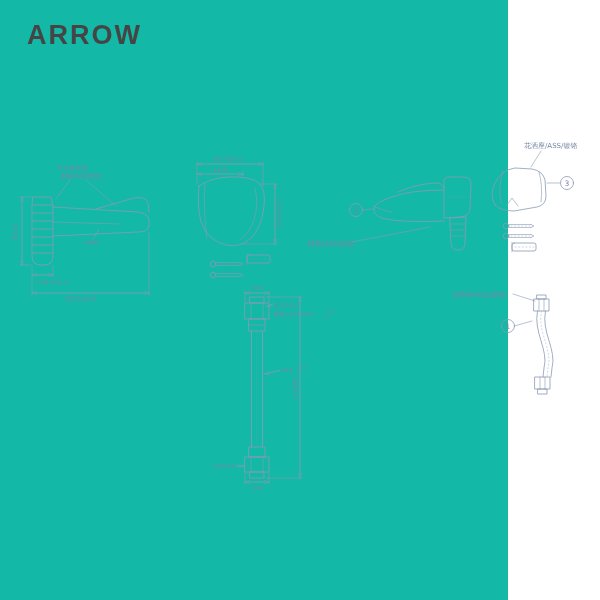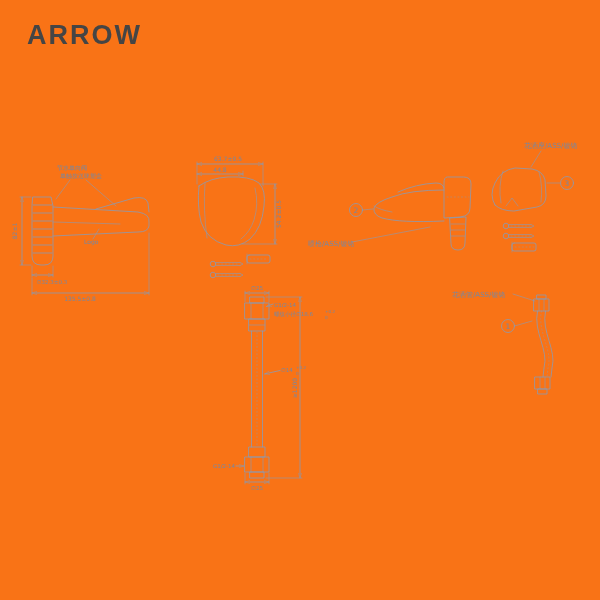--- a/index.html
+++ b/index.html
@@ -1,17 +1,17 @@
 <!DOCTYPE html>
 <html><head>
 <meta charset="utf-8">
 <style>
   * { margin:0; padding:0; box-sizing:border-box; }
   html,body { width:600px; height:600px; background:#ffffff; overflow:hidden; }
-  .canvas { position:relative; width:600px; height:600px; background:#f97316;
+  .canvas { position:relative; width:508px; height:600px; background:#14b8a6;
             font-family:"DejaVu Sans", sans-serif; }
   .brand { position:absolute; left:27px; top:20px; font-size:27px; font-weight:700;
            letter-spacing:2px; color:#454545;
            font-family:"Liberation Sans","DejaVu Sans",sans-serif; }
   svg { position:absolute; left:0; top:0; }
   svg path, svg line, svg rect, svg circle, svg polyline {
     stroke:#8a9ab3; fill:none; stroke-width:0.8; stroke-linecap:round; stroke-linejoin:round;
   }
   svg text { fill:#7688a3; stroke:none; font-family:"DejaVu Sans", sans-serif; }
   .t6  { font-size:6px; }

